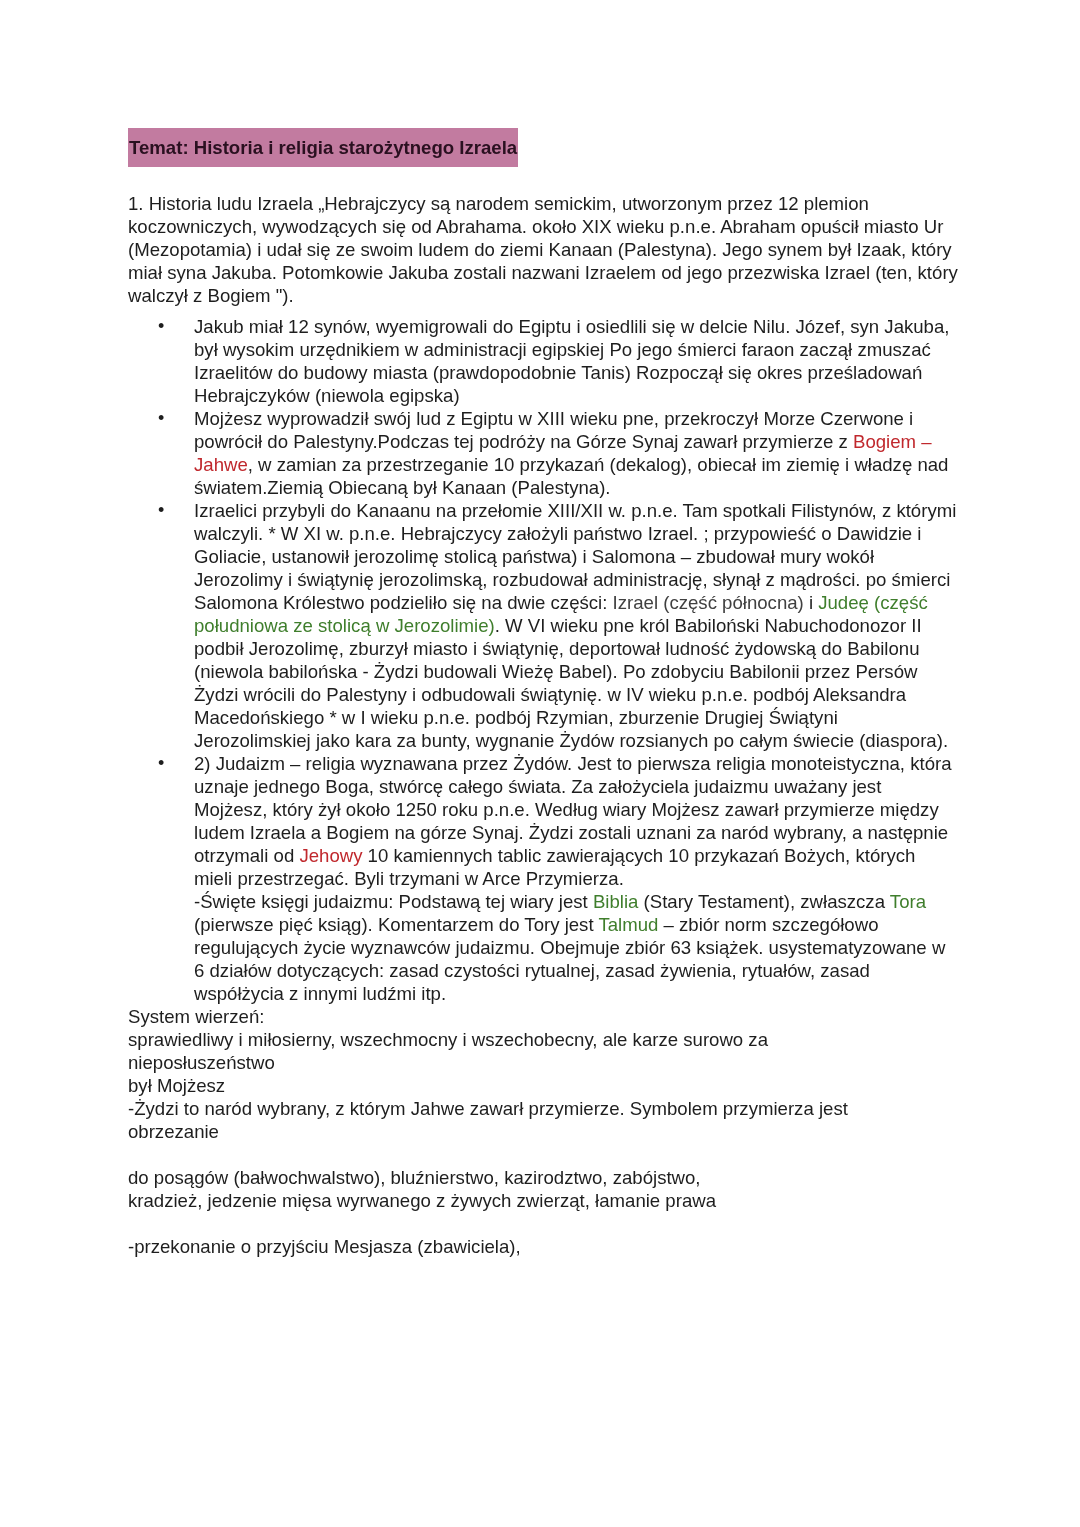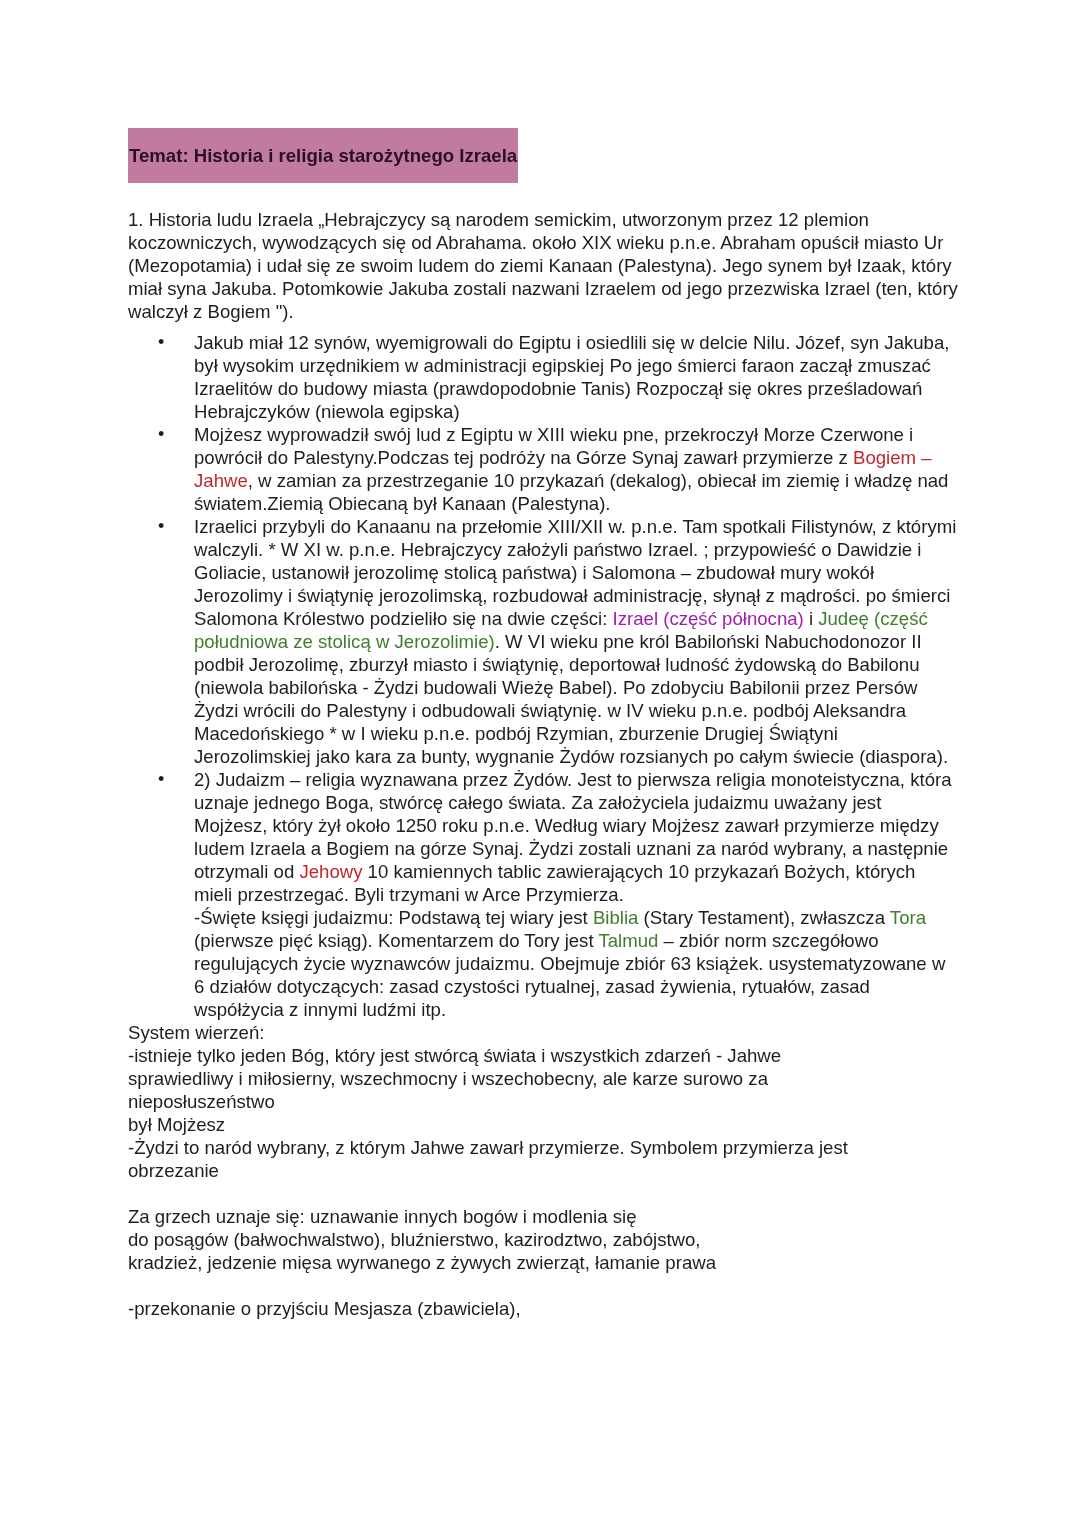--- a/index.html
+++ b/index.html
@@ -11,31 +11,31 @@
     line-height: 23px;
   }
   .page { position: absolute; left: 128px; top: 128px; width: 830px; }
   .title {
     display: inline-block;
     background: #c27ba0;
     color: #2a1020;
     font-weight: bold;
     font-size: 18.6px;
     line-height: 23px;
-    padding: 16px 1px;
+    padding: 8px 1px;
     margin: 0;
   }
   .intro { margin-top: 25px; margin-bottom: 8px; }
   ul.bullets { margin: 0; padding: 0 0 0 66px; list-style: none; }
   ul.bullets li { position: relative; margin: 0; }
   ul.bullets li .bullet {
     position: absolute; left: -36px; top: 0; font-size: 18px;
   }
   .red { color: #c0282d; }
-  .yellow { color: #a21caf; }
+  .yellow { color: #404040; }
   .green { color: #3f7e2c; }
   .ul { }
   p { margin: 0; }
   .gap { height: 23px; }
 </style>
 </head>
 <body>
 
 <div class="page">
   <h1 class="title">Temat: Historia i religia starożytnego Izraela</h1>
@@ -58,30 +58,28 @@
     <li>
       <span class="bullet">•</span>
       <span>2) Judaizm – religia wyznawana przez Żydów.  Jest to pierwsza religia monoteistyczna, która uznaje jednego Boga, stwórcę całego świata.  Za założyciela judaizmu uważany jest Mojżesz, który żył około 1250 roku p.n.e.  Według wiary Mojżesz zawarł przymierze między ludem Izraela a Bogiem na górze Synaj.  Żydzi zostali uznani za naród wybrany, a następnie otrzymali od </span><span class="red">Jehowy</span><span> 10 kamiennych tablic zawierających 10 przykazań Bożych, których mieli przestrzegać.  Byli trzymani w Arce Przymierza.</span>
       <br>
       <span>-Święte księgi judaizmu: Podstawą tej wiary jest </span><span class="green">Biblia</span><span> (Stary Testament), zwłaszcza </span><span class="green">Tora</span><span> (pierwsze pięć ksiąg).  Komentarzem do Tory jest </span><span class="green">Talmud</span><span> – zbiór norm szczegółowo regulujących życie wyznawców judaizmu.  </span><span class="ul">Obejmuje zbiór 63 książek.  usystematyzowane w 6 działów dotyczących: zasad czystości rytualnej, zasad żywienia, rytuałów, zasad współżycia z innymi ludźmi itp.</span>
     </li>
   </ul>
 
   <section>
     <p>System wierzeń:</p>
-    <p>-istnieje tylko jeden Bóg, który jest stwórcą świata i wszystkich zdarzeń - Jahwe</p>
     <p style="width:700px">sprawiedliwy i miłosierny, wszechmocny i wszechobecny, ale karze surowo za nieposłuszeństwo</p>
     <p>był Mojżesz</p>
     <p style="width:790px">-Żydzi to naród wybrany, z którym Jahwe zawarł przymierze. Symbolem przymierza jest obrzezanie</p>
   </section>
 
   <div class="gap"></div>
 
   <section>
-    <p>Za grzech uznaje się: uznawanie innych bogów i modlenia się</p>
     <p>do posągów (bałwochwalstwo), bluźnierstwo, kazirodztwo, zabójstwo,</p>
     <p>kradzież, jedzenie mięsa wyrwanego z żywych zwierząt, łamanie prawa</p>
   </section>
 
   <div class="gap"></div>
 
   <p>-przekonanie o przyjściu Mesjasza (zbawiciela),</p>
 </div>
 
 </body></html>

